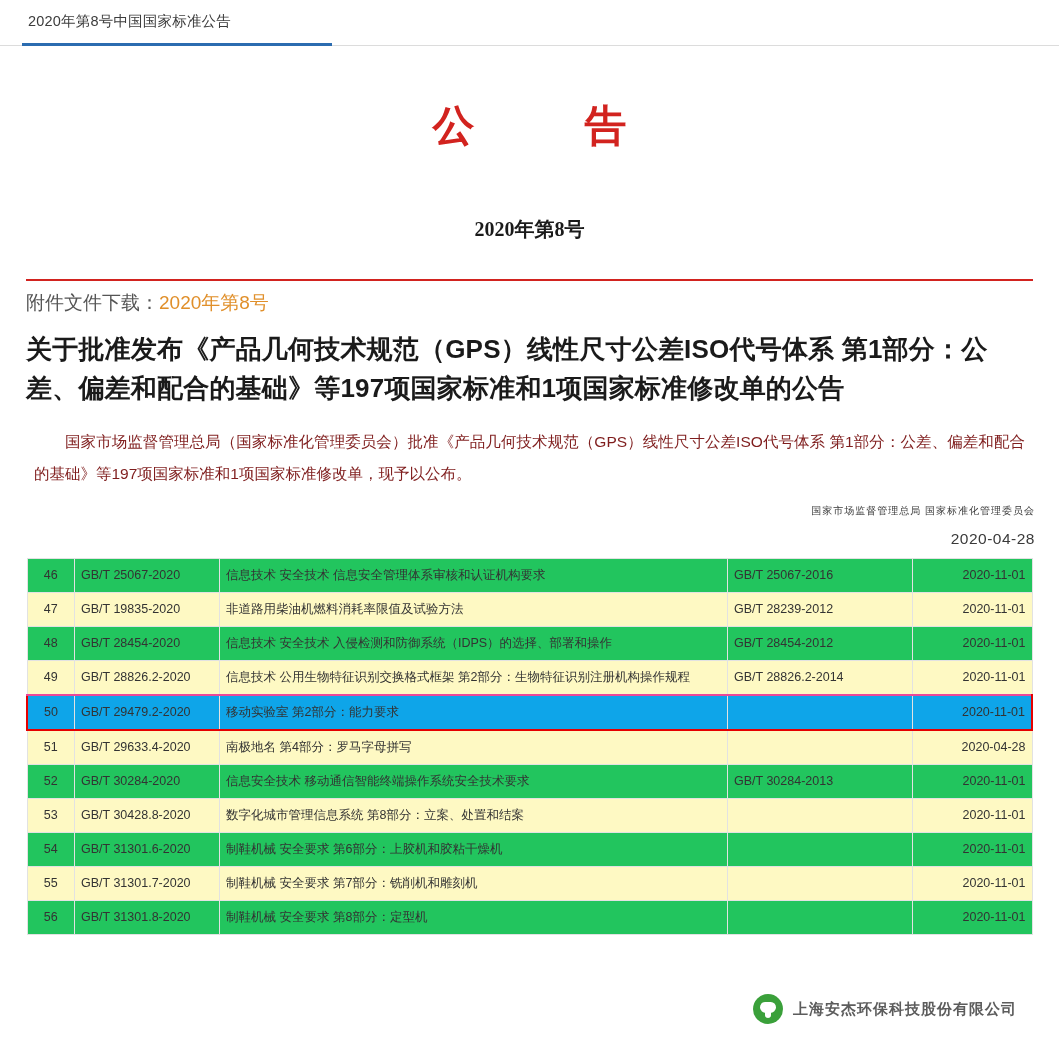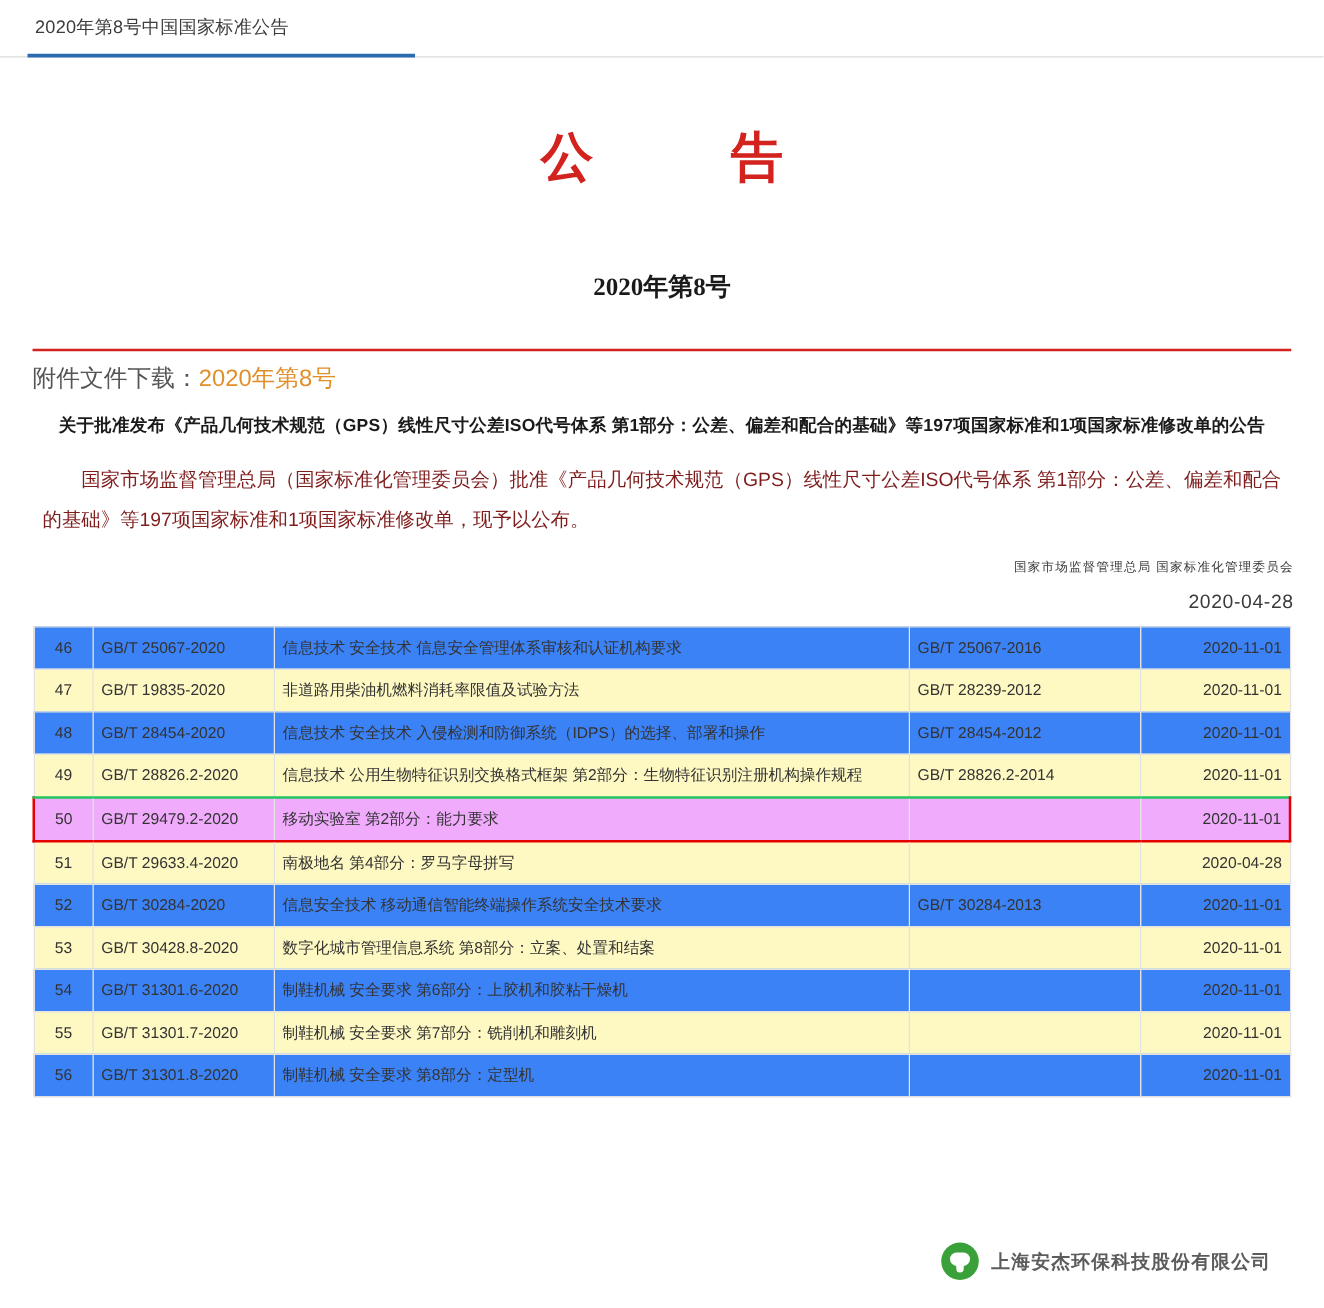--- a/index.html
+++ b/index.html
@@ -86,24 +86,23 @@
   .attach-line .attach-link {
     color: #e08f2a;
     text-decoration: none;
     cursor: pointer;
   }
 
   
   .headline {
     margin: 14px 26px 0 26px;
     font-family: "Liberation Sans", sans-serif;
-    font-size: 14px;
+    font-size: 26px;
     font-weight: bold;
     color: #1a1a1a;
-    text-align: center;
     line-height: 1.5;
     letter-spacing: .2px;
   }
 
   
   .body-para {
     margin: 18px 34px 0 34px;
     font-size: 15.5px;
     color: #7f1d1d;
     line-height: 2.05;
@@ -131,35 +130,35 @@
     margin: 10px 26px 0 26px;
     width: 1007px;
     border-collapse: collapse;
     font-size: 12.5px;
   }
   table.std-table td {
     border: 1px solid #e2e2e2;
     padding: 8px 6px;
     color: #333;
     white-space: nowrap;
-    background: #3b82f6;
+    background: #22c55e;
   }
   table.std-table tr.alt td {
     background: #fef9c3;
   }
   td.c-idx   { width: 34px;  text-align: center; color: #333; }
   td.c-code  { width: 132px; padding-left: 12px; }
   td.c-name  { color: #1f5fa8; padding-left: 12px; }
   td.c-old   { width: 172px; padding-left: 12px; }
   td.c-date  { width: 106px; text-align: right; padding-right: 12px; }
 
   tr.highlight td {
-    border-top: 2px solid #22c55e;
+    border-top: 2px solid #ec4899;
     border-bottom: 2px solid #e60000;
-    background: #f0abfc;
+    background: #0ea5e9;
   }
   tr.highlight td.c-idx  { border-left: 2px solid #e60000; }
   tr.highlight td.c-date { border-right: 2px solid #e60000; }
 
   
   .watermark {
     position: absolute;
     right: 42px;
     bottom: 22px;
     display: flex;

